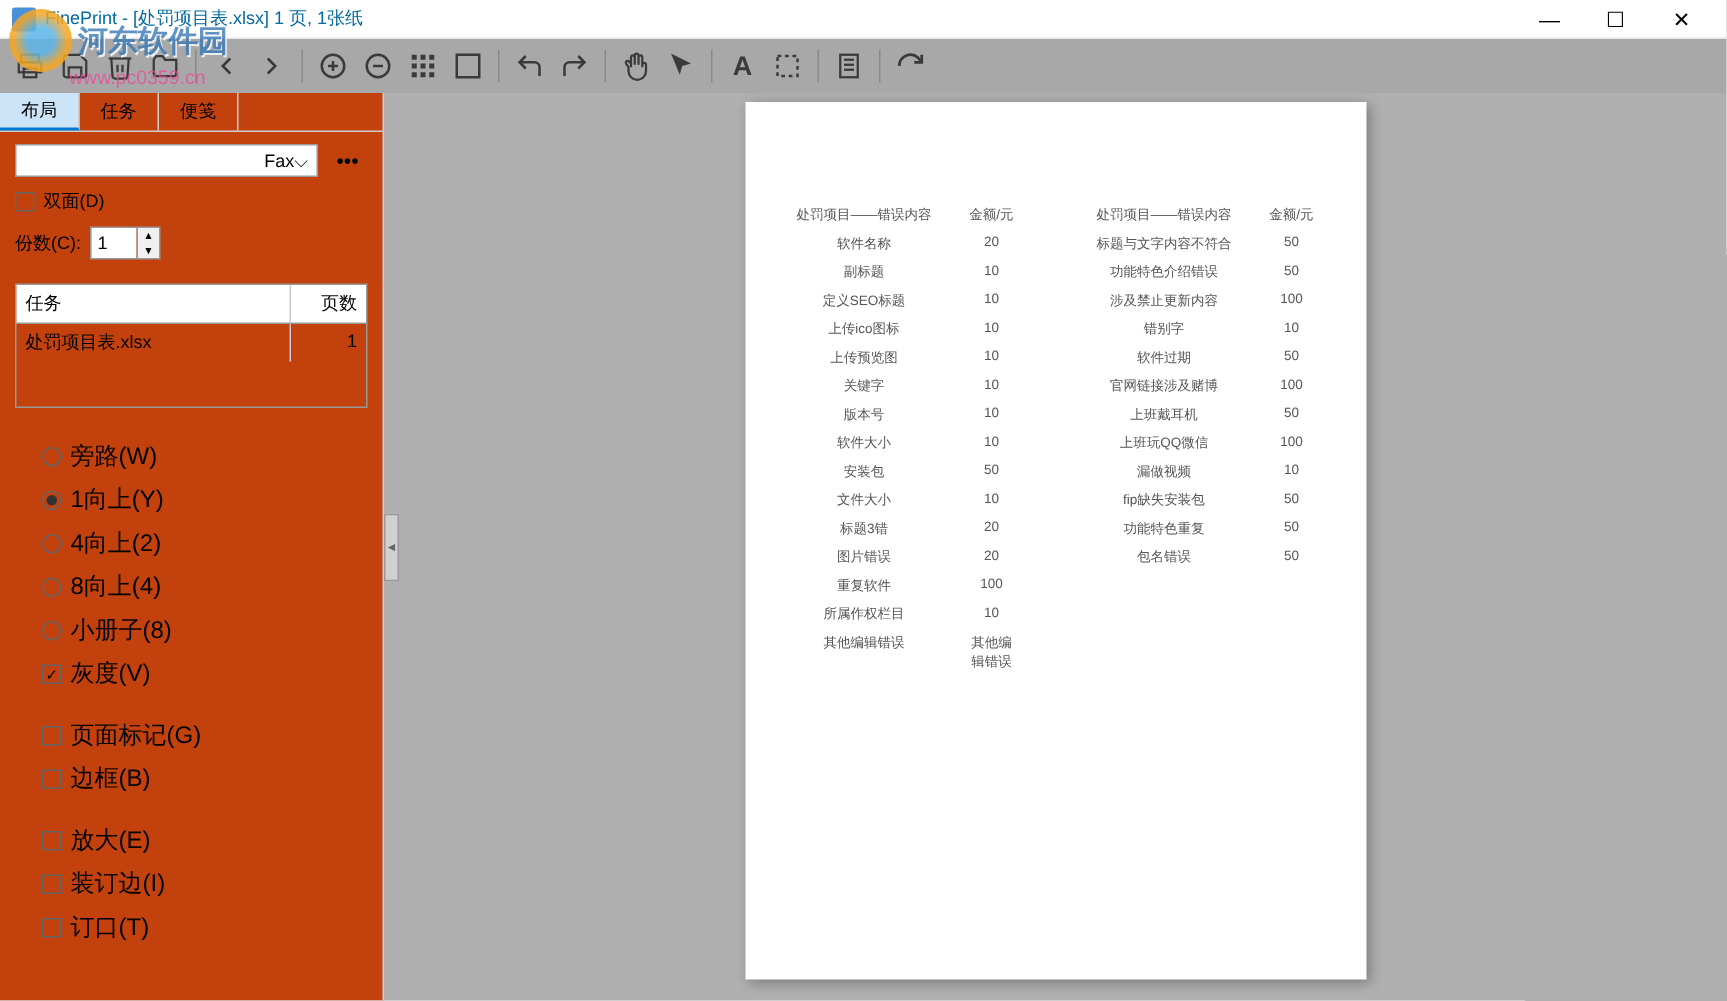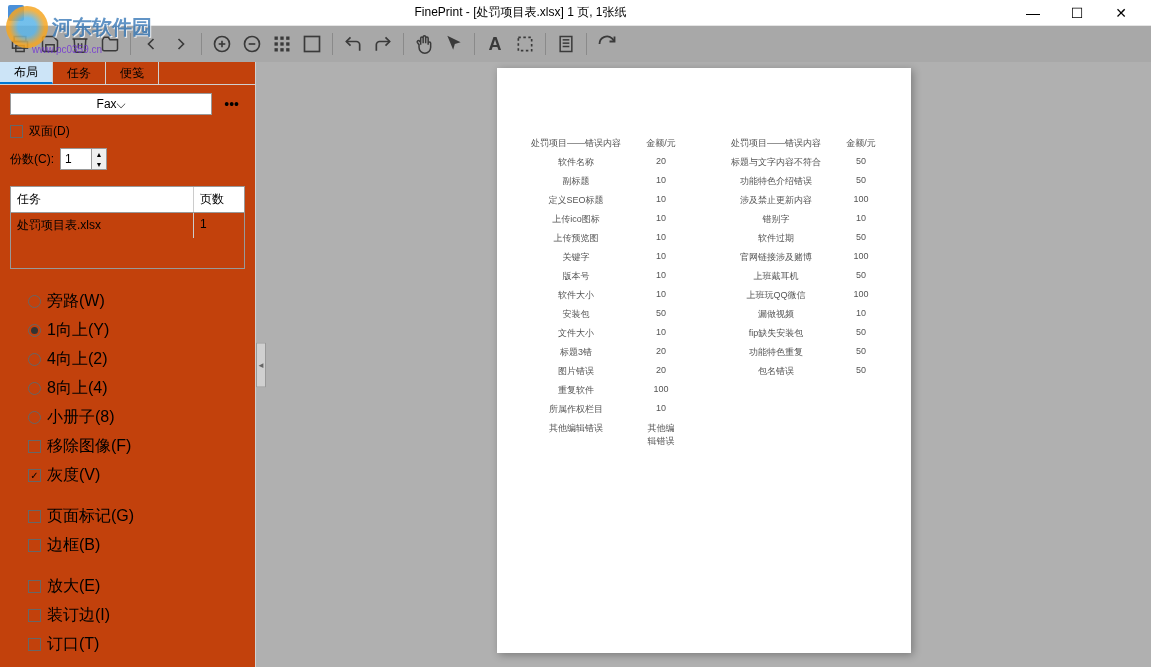--- a/index.html
+++ b/index.html
@@ -1,52 +1,52 @@
 <!DOCTYPE html>
 <html><head>
   <meta charset="utf-8">
   <style>
     * { margin: 0; padding: 0; box-sizing: border-box; font-family: "Microsoft YaHei", sans-serif; }
     body { width: 1151px; height: 667px; background: #fff; overflow: hidden; position: relative; }
     
     .titlebar { height: 26px; display: flex; align-items: center; padding: 0 8px; background: #fff; border-bottom: 1px solid #e5e5e5; }
     .titlebar-icon { width: 16px; height: 16px; background: #4a90d9; border-radius: 2px; margin-right: 6px; }
-    .titlebar-text { font-size: 12px; color: #000000; flex: 1; text-align: center; }
+    .titlebar-text { font-size: 12px; color: #0369a1; flex: 1; }
     .win-btns { display: flex; gap: 0; }
     .win-btn { width: 44px; height: 26px; display: flex; align-items: center; justify-content: center; cursor: pointer; font-size: 14px; }
     
     .toolbar { height: 36px; background: #a8a8a8; display: flex; align-items: center; padding: 0 6px; gap: 2px; }
     .tb-btn { width: 28px; height: 28px; display: flex; align-items: center; justify-content: center; cursor: pointer; color: #3a3a3a; border-radius: 2px; }
     .tb-sep { width: 1px; height: 22px; background: #8a8a8a; margin: 0 4px; }
     .tb-btn svg { width: 20px; height: 20px; }
     
     .main { display: flex; height: calc(100% - 62px); }
     .sidebar { width: 256px; background: #c2410c; border-right: 1px solid #d0d0d0; display: flex; flex-direction: column; }
     
     .tabs { display: flex; height: 26px; border-bottom: 1px solid #d0d0d0; }
     .tab { padding: 0 14px; display: flex; align-items: center; font-size: 12px; cursor: pointer; border-right: 1px solid #d0d0d0; }
     .tab.active { background: #cce4f7; border-bottom: 2px solid #0078d4; }
     
     .panel { padding: 8px 10px; }
     .row { display: flex; align-items: center; gap: 6px; margin-bottom: 8px; font-size: 12px; }
-    .dropdown { flex: 1; border: 1px solid #999; padding: 3px 6px; background: #fff; display: flex; justify-content: center; align-items: center; cursor: pointer; }
+    .dropdown { flex: 1; border: 1px solid #999; padding: 3px 6px; background: #fff; display: flex; justify-content: flex-end; align-items: center; cursor: pointer; }
     .ellipsis-btn { padding: 3px 6px; cursor: pointer; font-size: 14px; }
     .checkbox { width: 13px; height: 13px; border: 1px solid #666; display: inline-flex; align-items: center; justify-content: center; cursor: pointer; }
     .checkbox.checked::after { content: "✓"; font-size: 10px; }
     .radio { width: 13px; height: 13px; border: 1px solid #666; border-radius: 50%; display: inline-flex; align-items: center; justify-content: center; cursor: pointer; }
     .radio.checked::after { content: ""; width: 7px; height: 7px; background: #333; border-radius: 50%; }
     .spinner { display: flex; border: 1px solid #999; }
     .spinner input { width: 30px; border: none; padding: 2px 4px; font-size: 12px; text-align: left; outline: none; }
     .spinner-btns { display: flex; flex-direction: column; border-left: 1px solid #999; }
     .spinner-btn { width: 14px; height: 10px; font-size: 7px; display: flex; align-items: center; justify-content: center; cursor: pointer; background: #f0f0f0; }
     
     .task-table { border: 1px solid #999; margin: 0 10px 10px; font-size: 12px; }
     .task-header { display: flex; background: #fff; border-bottom: 1px solid #999; }
     .task-col1 { flex: 1; padding: 4px 6px; border-right: 1px solid #ccc; }
-    .task-col2 { width: 50px; padding: 4px 6px; text-align: left; }
+    .task-col2 { width: 50px; padding: 4px 6px; text-align: right; }
     .task-row { display: flex; }
     
     .options { padding: 8px 28px; font-size: 16px; }
     .opt-row { display: flex; align-items: center; gap: 6px; padding: 4px 0; cursor: pointer; }
     .opt-gap { height: 12px; }
     
     .preview-area { flex: 1; background: #b0b0b0; position: relative; display: flex; justify-content: center; padding-top: 6px; overflow: hidden; }
     .splitter { position: absolute; left: 0; top: 50%; transform: translateY(-50%); width: 10px; height: 45px; background: #d0d0d0; border: 1px solid #999; cursor: ew-resize; z-index: 10; display: flex; align-items: center; justify-content: center; font-size: 8px; color: #666; }
     .page { width: 414px; height: 585px; background: #fff; box-shadow: 2px 2px 8px rgba(0,0,0,0.3); padding: 50px 30px; font-size: 9px; color: #555; }
     .page-content { display: flex; gap: 50px; justify-content: center; }
@@ -55,21 +55,21 @@
     .data-h1 { width: 95px; text-align: center; }
     .data-h2 { width: 35px; text-align: center; }
     .data-row { display: flex; gap: 20px; margin-bottom: 6px; }
     .data-c1 { width: 95px; text-align: center; }
     .data-c2 { width: 35px; text-align: center; }
     
     .watermark { position: absolute; top: 6px; left: 6px; z-index: 100; pointer-events: none; }
     .wm-logo { display: flex; align-items: center; gap: 4px; }
     .wm-icon { width: 42px; height: 42px; border-radius: 50%; background: radial-gradient(circle, #5bb5e8 30%, #f5a623 60%); opacity: 0.85; }
     .wm-text { font-size: 20px; font-weight: bold; color: #3a7ab8; opacity: 0.8; text-shadow: 1px 1px 0 #fff; }
-    .wm-url { font-size: 10px; color: #6d28d9; opacity: 0.75; margin-left: 26px; margin-top: -4px; }
+    .wm-url { font-size: 13px; color: #ec4899; opacity: 0.75; margin-left: 40px; margin-top: -4px; }
   </style>
 </head>
 <body>
 
 <div class="watermark">
   <div class="wm-logo">
     <div class="wm-icon"></div>
     <div class="wm-text">河东软件园</div>
   </div>
   <div class="wm-url">www.pc0359.cn</div>
@@ -266,24 +266,20 @@
         </div>
       <div class="opt-row">
           <span class="radio"></span>
           <span>8向上(4)</span>
         </div>
       <div class="opt-row">
           <span class="radio"></span>
           <span>小册子(8)</span>
         </div>
       <div class="opt-row">
-          <span class="checkbox"></span>
-          <span>移除图像(F)</span>
-        </div>
-      <div class="opt-row">
           <span class="checkbox checked"></span>
           <span>灰度(V)</span>
         </div>
       <div class="opt-gap"></div>
       <div class="opt-row">
           <span class="checkbox"></span>
           <span>页面标记(G)</span>
         </div>
       <div class="opt-row">
           <span class="checkbox"></span>

